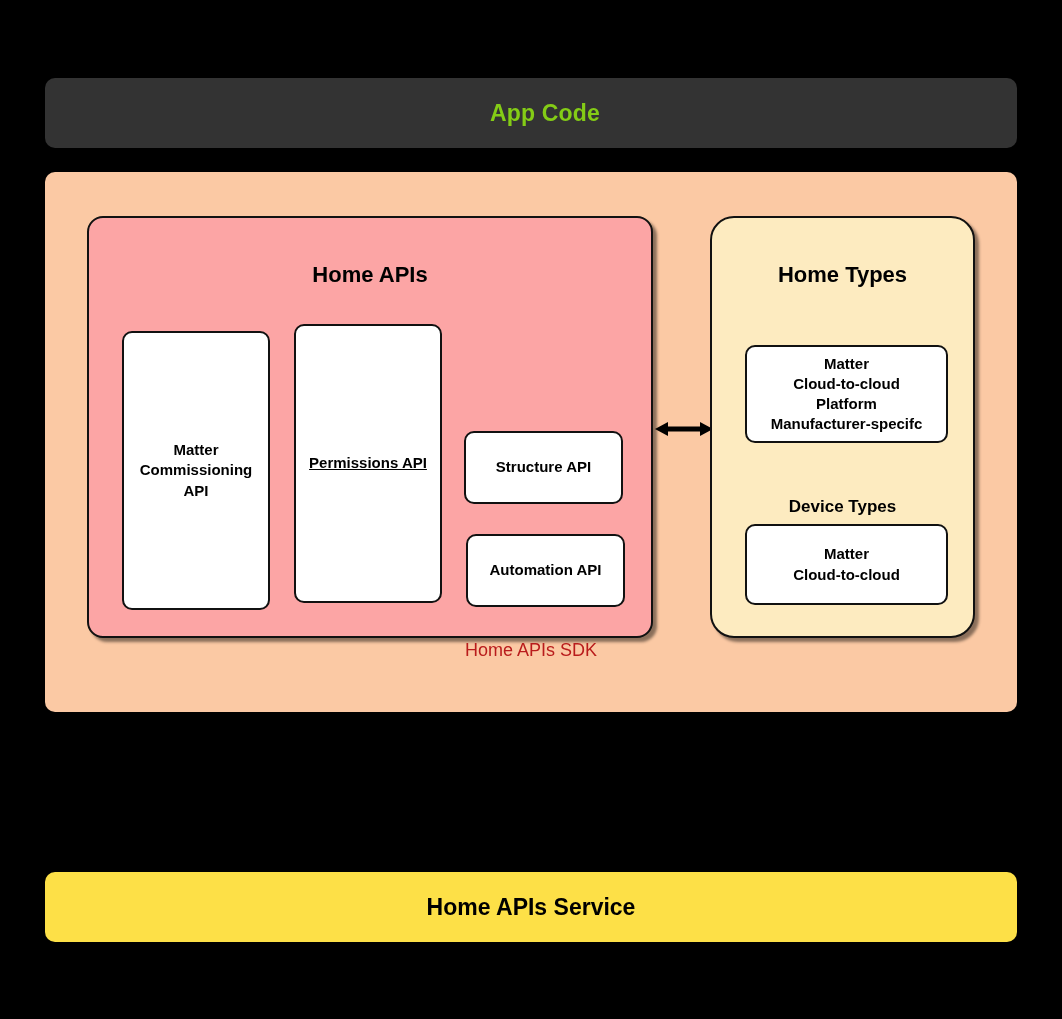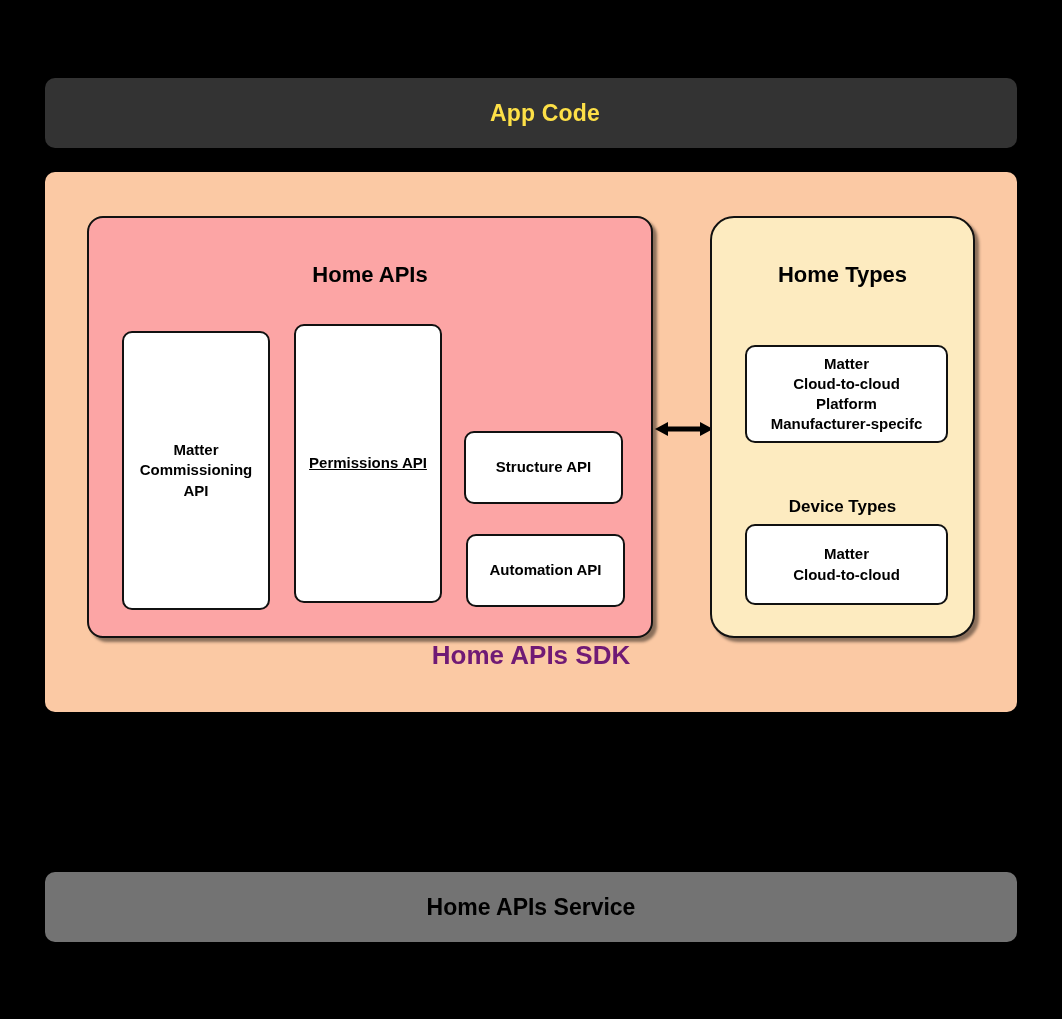--- a/index.html
+++ b/index.html
@@ -28,21 +28,21 @@
     top: 78px;
     width: 972px;
     height: 70px;
     background: #333333;
     border-radius: 10px;
     display: flex;
     align-items: center;
     justify-content: center;
   }
   .app-code-label {
-    color: #fde047;
+    color: #84cc16;
     font-size: 23px;
     font-weight: bold;
     letter-spacing: 0.2px;
     margin-left: 28px;
   }
 
   
   .sdk-container {
     position: absolute;
     left: 45px;
@@ -51,23 +51,23 @@
     height: 540px;
     background: #FBC9A4;
     border-radius: 10px;
   }
   .sdk-label {
     position: absolute;
     left: 0;
     right: 0;
     top: 468px;
     text-align: center;
-    color: #701a75;
-    font-size: 26px;
-    font-weight: bold;
+    color: #b91c1c;
+    font-size: 18px;
+    font-weight: normal;
   }
 
   
   .home-apis-panel {
     position: absolute;
     left: 42px;
     top: 44px;
     width: 566px;
     height: 422px;
     background: #fca5a5;
@@ -184,21 +184,21 @@
     height: 26px;
   }
 
   
   .service-bar {
     position: absolute;
     left: 45px;
     top: 872px;
     width: 972px;
     height: 70px;
-    background: #737373;
+    background: #fde047;
     border-radius: 10px;
     display: flex;
     align-items: center;
     justify-content: center;
   }
   .service-label {
     color: #000000;
     font-size: 23px;
     font-weight: bold;
   }

